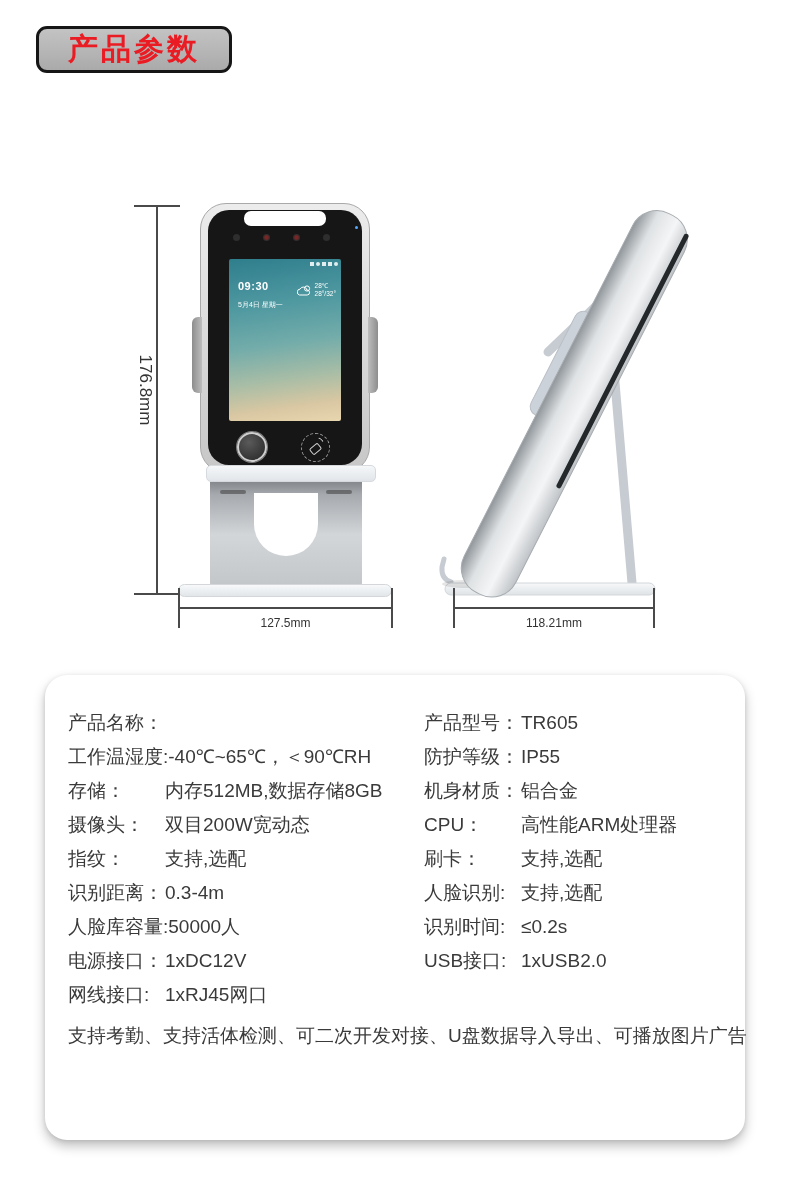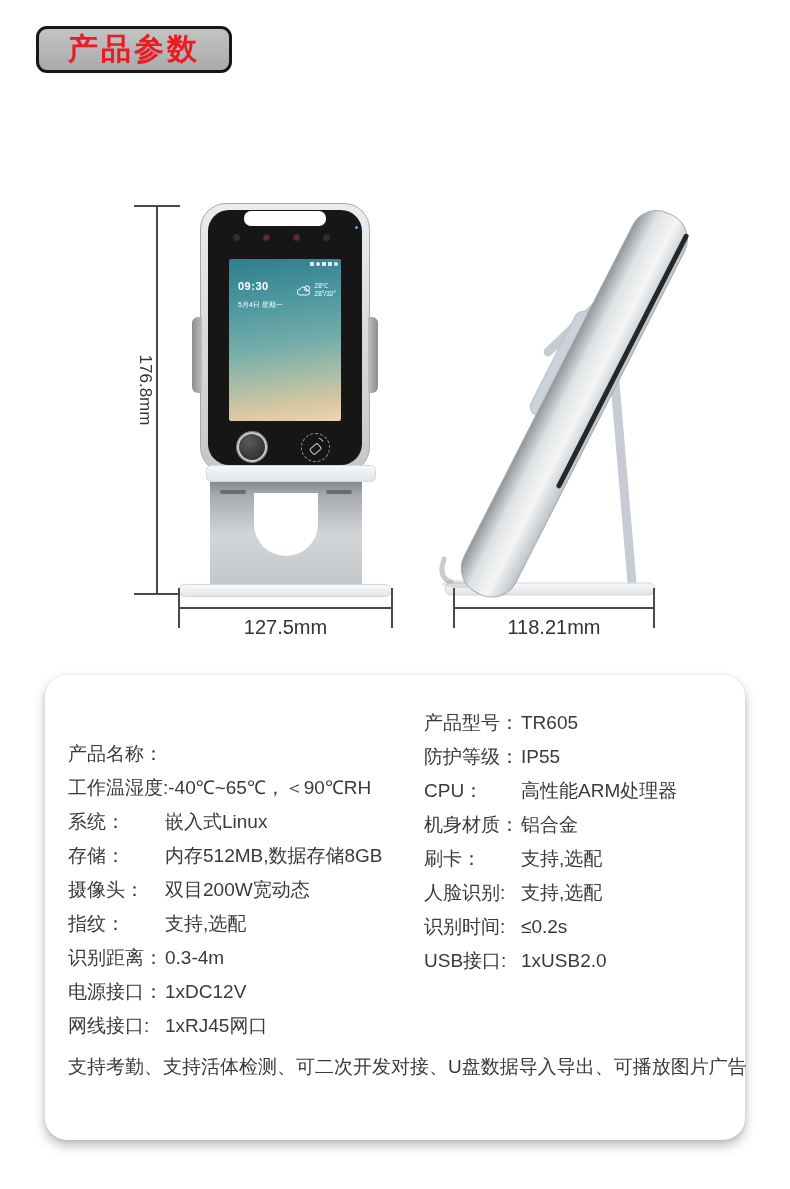--- a/index.html
+++ b/index.html
@@ -76,34 +76,34 @@
                 background:rgba(40,40,40,.45); }
   .stand-slot.a { left:10px; } .stand-slot.b { right:10px; }
   .base-plate { position:absolute; left:178px; top:394px; width:214px; height:13px;
                 background:linear-gradient(180deg,#f7f9fb,#e2e6e9);
                 border:1px solid #d3d7da; border-radius:7px; }
 
   
   .dim-h { position:absolute; top:417px; height:2px; background:#4a4a4a; }
   .dim-h .tick { position:absolute; top:-19px; width:2px; height:40px; background:#4a4a4a; }
   .dim-h .tick.l { left:0; } .dim-h .tick.r { right:0; }
-  .dim-h-label { position:absolute; top:426px; font-size:20px; color:#333; text-align:center; }
+  .dim-h-label { position:absolute; top:426px; font-size:12px; color:#333; text-align:center; }
   .dim-front { left:178px; width:215px; }
   .lbl-front { left:178px; width:215px; }
   .dim-side { left:453px; width:202px; }
   .lbl-side { left:453px; width:202px; }
 
   .sideview { position:absolute; left:420px; top:0; }
 
   
   .panel { position:absolute; left:45px; top:675px; width:700px; height:465px;
            background:#ffffff; border-radius:22px; padding:36px 10px 0 23px;
            box-shadow:0 6px 12px rgba(0,0,0,.25), 0 1px 4px rgba(0,0,0,.10); }
   .cols { display:flex; }
-  .col-l { width:356px;margin-top:31px; }
+  .col-l { width:356px; }
   .col-r { flex:1; }
   .srow { display:flex; margin-bottom:10px; font-size:19px; line-height:24px;
           color:#3a3a3a; font-weight:500; white-space:nowrap; }
   .srow .lbl { min-width:97px; }
   .features { margin-top:6px; font-size:19px; line-height:26px; color:#3a3a3a;
               font-weight:500; white-space:nowrap; }
 </style>
 </head>
 <body>
 
@@ -208,66 +208,66 @@
   <div class="cols">
     <div class="col-l">
       <div class="srow">
           <span class="lbl">产品名称：</span>
         </div>
       <div class="srow">
           <span class="lbl">工作温湿度:</span>
           <span class="val">-40℃~65℃，＜90℃RH</span>
         </div>
       <div class="srow">
-          <span class="lbl">系统：</span>
-          <span class="val">嵌入式Linux</span>
-        </div>
-      <div class="srow">
           <span class="lbl">存储：</span>
           <span class="val">内存512MB,数据存储8GB</span>
         </div>
       <div class="srow">
           <span class="lbl">摄像头：</span>
           <span class="val">双目200W宽动态</span>
         </div>
       <div class="srow">
           <span class="lbl">指纹：</span>
           <span class="val">支持,选配</span>
         </div>
       <div class="srow">
           <span class="lbl">识别距离：</span>
           <span class="val">0.3-4m</span>
         </div>
       <div class="srow">
+          <span class="lbl">人脸库容量:</span>
+          <span class="val">50000人</span>
+        </div>
+      <div class="srow">
           <span class="lbl">电源接口：</span>
           <span class="val">1xDC12V</span>
         </div>
       <div class="srow">
           <span class="lbl">网线接口:</span>
           <span class="val">1xRJ45网口</span>
         </div>
     </div>
     <div class="col-r">
       <div class="srow">
           <span class="lbl">产品型号：</span>
           <span class="val">TR605</span>
         </div>
       <div class="srow">
           <span class="lbl">防护等级：</span>
           <span class="val">IP55</span>
         </div>
       <div class="srow">
+          <span class="lbl">机身材质：</span>
+          <span class="val">铝合金</span>
+        </div>
+      <div class="srow">
           <span class="lbl">CPU：</span>
           <span class="val">高性能ARM处理器</span>
         </div>
       <div class="srow">
-          <span class="lbl">机身材质：</span>
-          <span class="val">铝合金</span>
-        </div>
-      <div class="srow">
           <span class="lbl">刷卡：</span>
           <span class="val">支持,选配</span>
         </div>
       <div class="srow">
           <span class="lbl">人脸识别:</span>
           <span class="val">支持,选配</span>
         </div>
       <div class="srow">
           <span class="lbl">识别时间:</span>
           <span class="val">≤0.2s</span>

